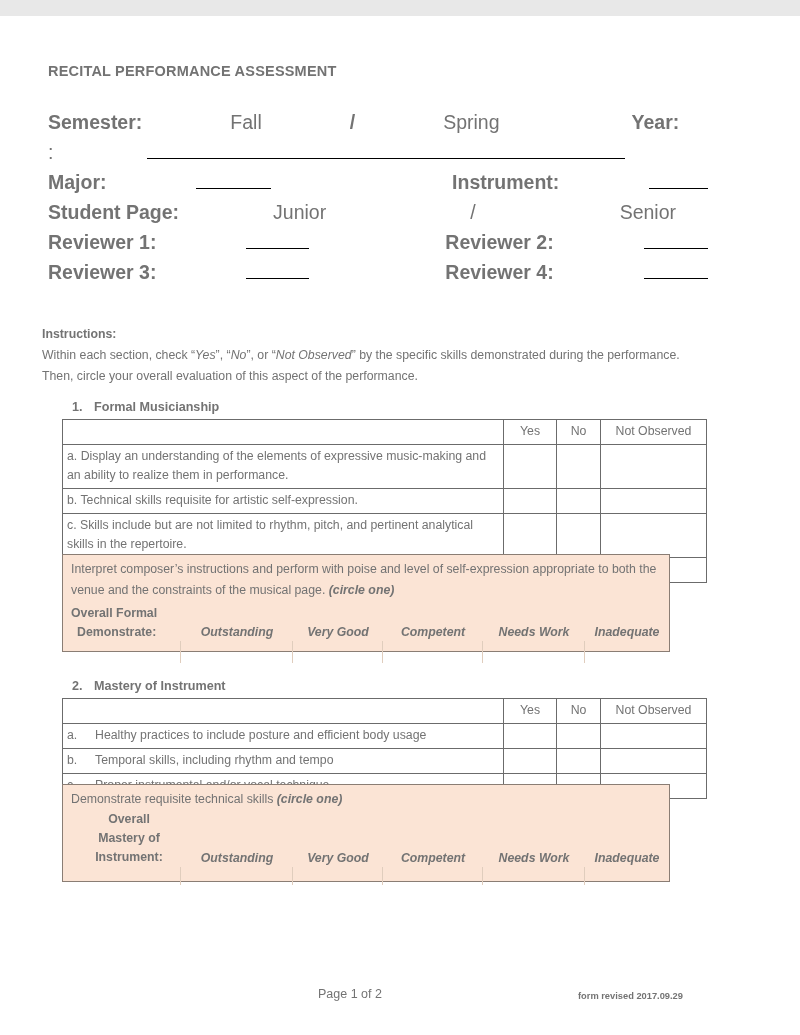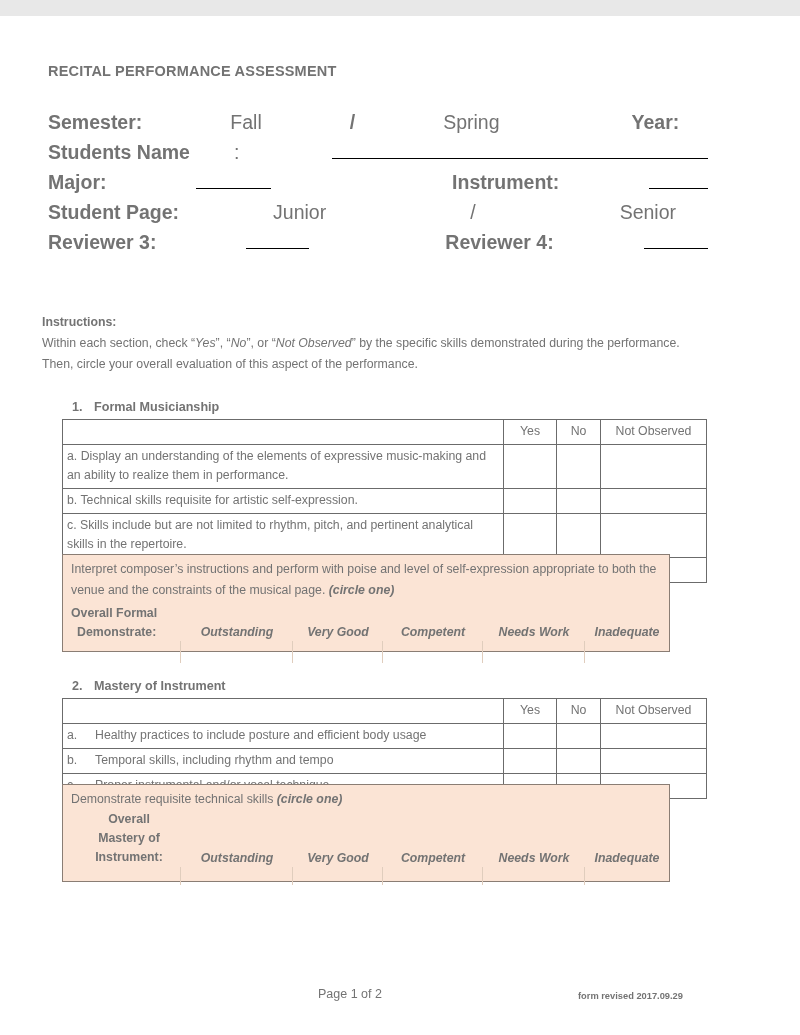--- a/index.html
+++ b/index.html
@@ -52,21 +52,21 @@
     border-bottom: 1.6px solid #000;
     height: 17px;
     vertical-align: baseline;
   }
   .slash { font-weight: bold; }
 
   
   .instructions {
     position: absolute;
     left: 42px;
-    top: 296px;
+    top: 308px;
     width: 640px;
     font-size: 12.3px;
     line-height: 21px;
   }
   .instructions .ins-head { font-weight: bold; }
   .instructions i { font-style: italic; }
 
   
   .sec-heading {
     position: absolute;
@@ -181,21 +181,20 @@
       <span class="hlabel">Date of Recital:</span>
         <span class="sp"></span>
       <span class="blank" style="width:33px"></span>
         <span class="slash">/</span>
         <span class="blank" style="width:37px"></span>
         <span class="slash">/</span>
         <span class="blank" style="width:50px"></span>
     </div>
 
     <div class="hrow">
-      <span class="hlabel">Students Name</span>
         <span class="hplain">:</span>
         <span class="sp"></span>
       <span class="blank" style="width:478px"></span>
     </div>
 
     <div class="hrow">
       <span class="hlabel">Major:</span>
         <span class="sp"></span>
       <span class="blank" style="width:246px"></span>
         <span class="sp"></span>
@@ -211,20 +210,30 @@
         <span class="sp"></span>
       <span class="hplain">Junior</span>
         <span class="sp"></span>
         <span class="sp"></span>
       <span class="hplain">/</span>
         <span class="sp"></span>
         <span class="sp"></span>
       <span class="hplain">Senior</span>
     </div>
 
+    <div class="hrow">
+      <span class="hlabel">Reviewer 1:</span>
+        <span class="sp"></span>
+      <span class="blank" style="width:192px"></span>
+        <span class="sp"></span>
+        <span class="sp"></span>
+      <span class="hlabel">Reviewer 2:</span>
+        <span class="sp"></span>
+      <span class="blank" style="width:196px"></span>
+    </div>
 
     <div class="hrow">
       <span class="hlabel">Reviewer 3:</span>
         <span class="sp"></span>
       <span class="blank" style="width:192px"></span>
         <span class="sp"></span>
         <span class="sp"></span>
       <span class="hlabel">Reviewer 4:</span>
         <span class="sp"></span>
       <span class="blank" style="width:196px"></span>

